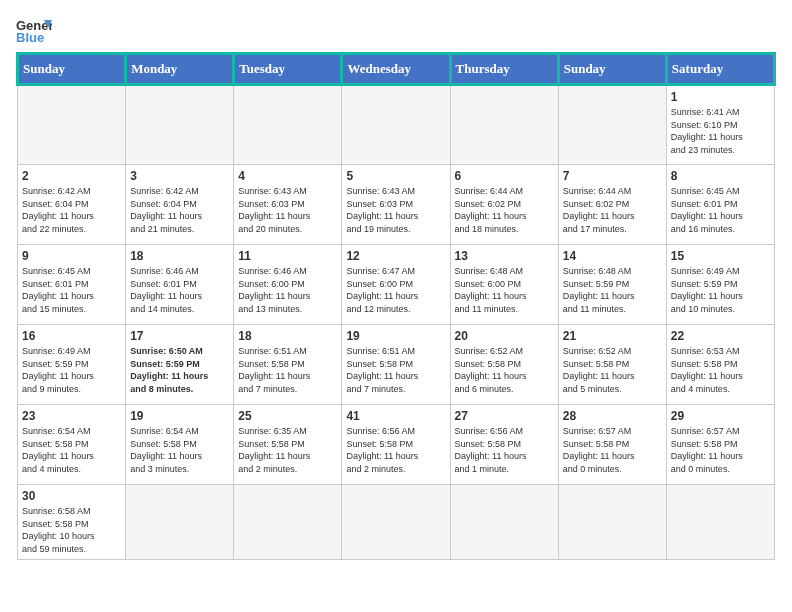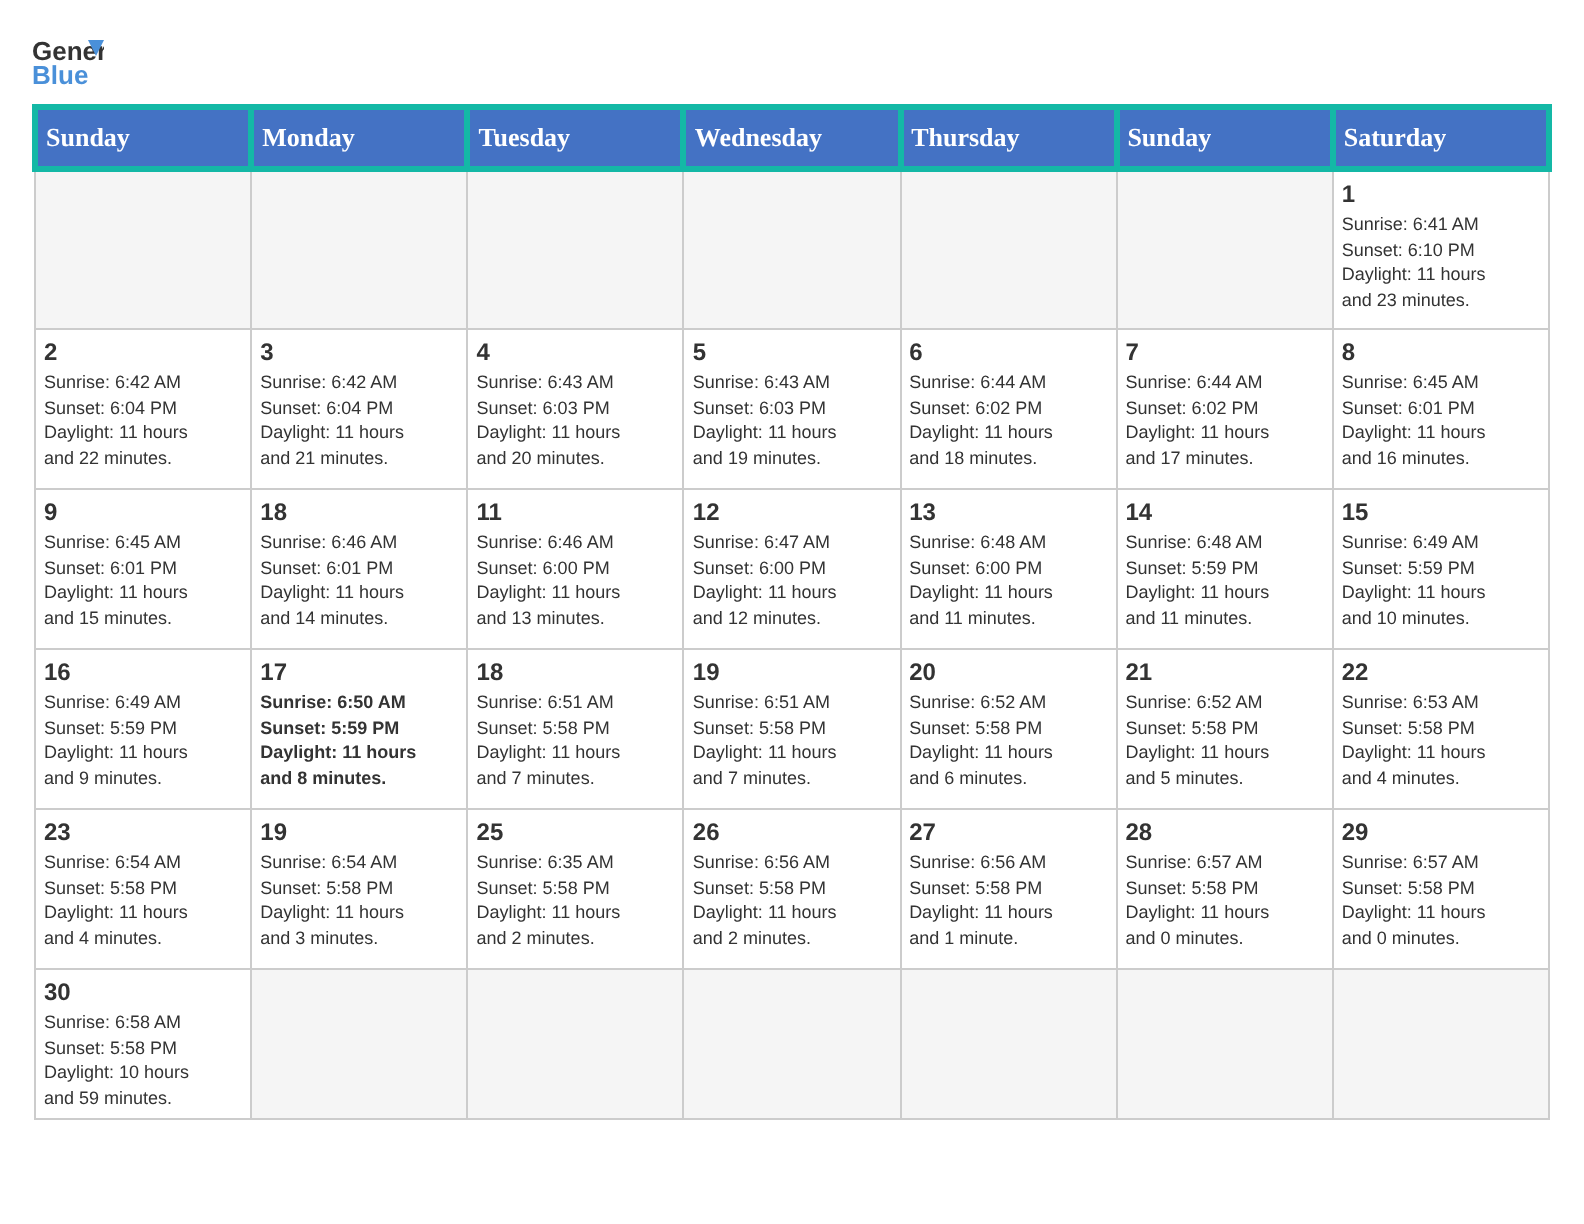--- a/index.html
+++ b/index.html
@@ -292,21 +292,21 @@
 and 3 minutes.</div>
         </td>
         <td>
           <div class="day-num">25</div>
           <div class="day-info" style="white-space: pre-line;">Sunrise: 6:35 AM
 Sunset: 5:58 PM
 Daylight: 11 hours
 and 2 minutes.</div>
         </td>
         <td>
-          <div class="day-num">26</div>
+          <div class="day-num">41</div>
           <div class="day-info" style="white-space: pre-line;">Sunrise: 6:56 AM
 Sunset: 5:58 PM
 Daylight: 11 hours
 and 2 minutes.</div>
         </td>
         <td>
           <div class="day-num">27</div>
           <div class="day-info" style="white-space: pre-line;">Sunrise: 6:56 AM
 Sunset: 5:58 PM
 Daylight: 11 hours

